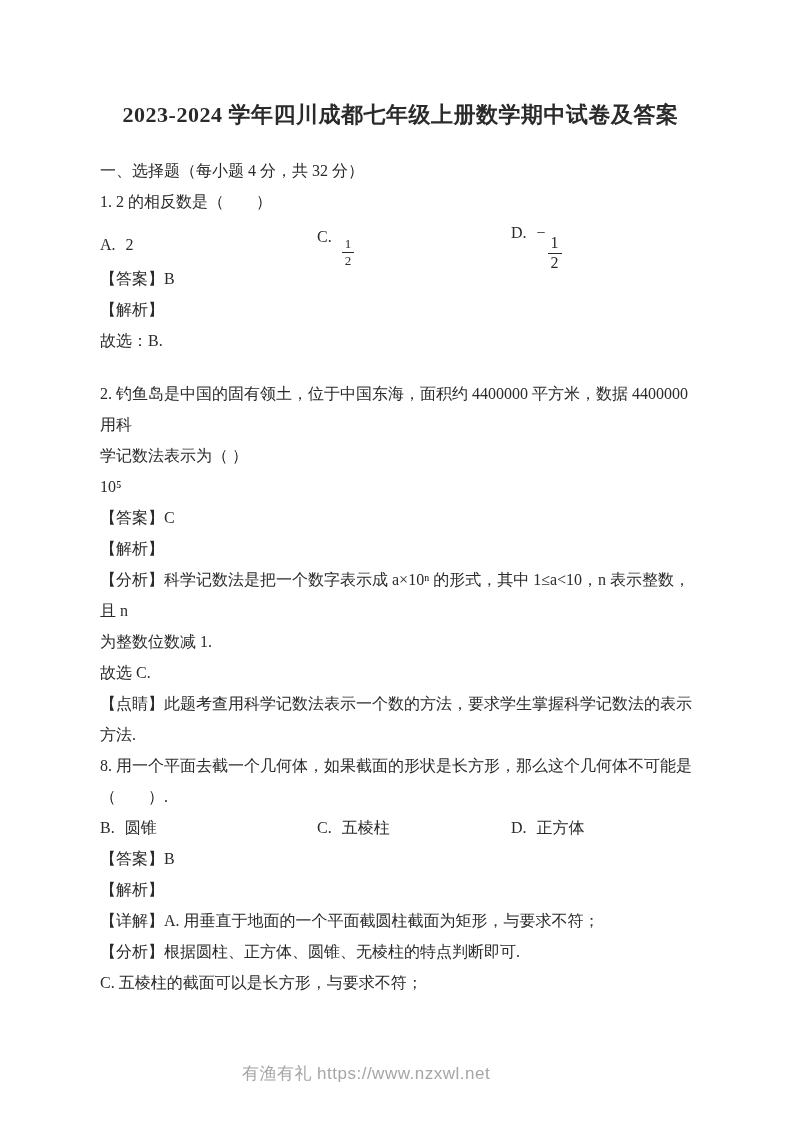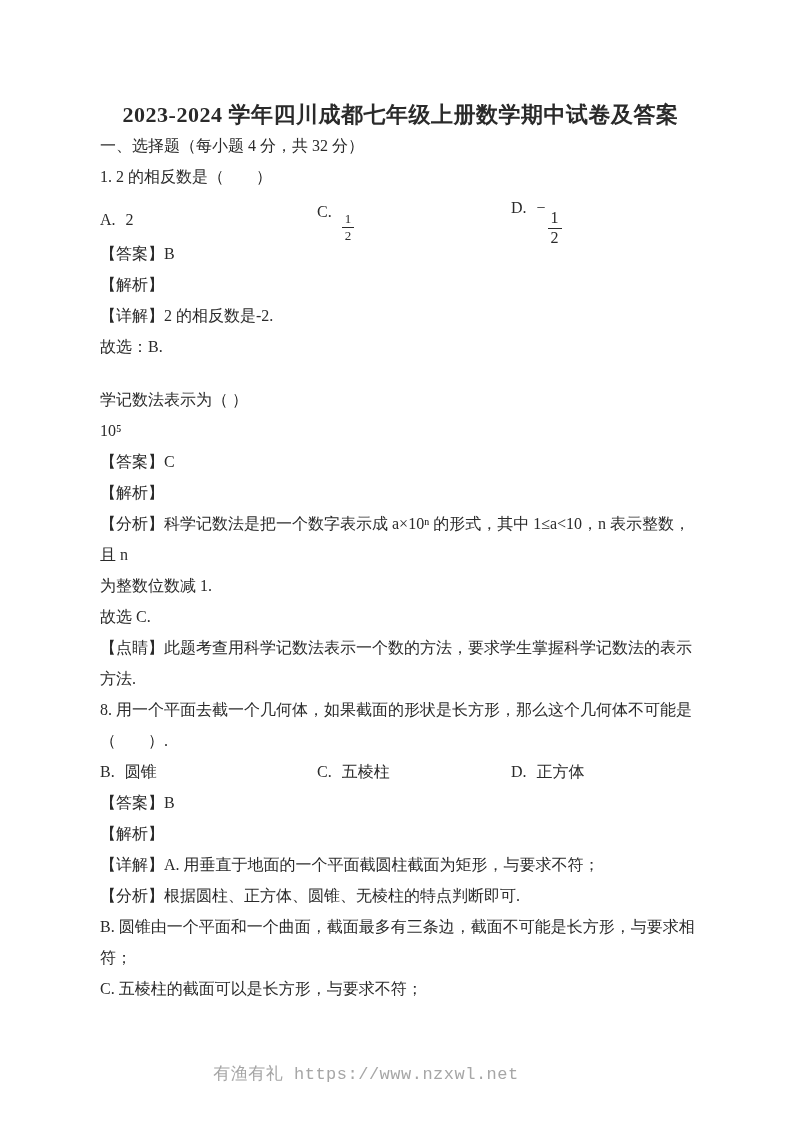--- a/index.html
+++ b/index.html
@@ -16,21 +16,21 @@
   .title{
     margin-top:100px;
     text-align:center;
     font-size:22px;
     font-weight:bold;
     line-height:30px;
     letter-spacing:0.5px;
     white-space:nowrap;
   }
   .line{line-height:31px;min-height:31px;}
-  .sec{margin-top:0;font-family:Liberation Serif, serif;}
+  .sec{margin-top:25px;font-family:Liberation Serif, serif;}
   .opts{
     display:grid;
     grid-template-columns:185px 162px 161px auto;
     align-items:center;
     line-height:31px;
     gap:32px;
   }
   .opts-tall{height:46px;}
   .opt-label{display:inline-block;margin-right:10px;}
   .frac{
@@ -39,21 +39,21 @@
   }
   .frac .num{border-bottom:1px solid #2a2a2a;padding:0 3px 1px;}
   .frac .den{padding-top:1px;}
   .frac-lg{font-size:16px;vertical-align:-0.65em;}
   .sign{display:inline-block;margin-right:2px;}
   .gap{height:22px;}
   .footer{
     position:absolute;left:0;right:0;top:1062px;
     text-align:center;
     color:#a6a6a6;
-    font-family:Liberation Mono, monospace;
+    font-family:Liberation Sans, sans-serif;
     font-size:17px;
     letter-spacing:0.5px;
   }
 </style>
 </head>
 <body>
 
 <div class="page">
   <div class="content">
 
@@ -76,25 +76,25 @@
       <div>
         <span class="opt-label">D.</span><span class="sign">−</span><span class="frac frac-lg">
             <span class="num">1</span>
             <span class="den">2</span>
           </span>
       </div>
     </div>
 
     <div class="line">【答案】B</div>
     <div class="line">【解析】</div>
-    <div class="line">【详解】2 的相反数是-2.</div>
     <div class="line">故选：B.</div>
 
     <div class="gap"></div>
 
+    <div class="line">2. 钓鱼岛是中国的固有领土，位于中国东海，面积约 4400000 平方米，数据 4400000 用科</div>
     <div class="line">学记数法表示为（ ）</div>
 
     <div class="line">10⁵</div>
 
     <div class="line">【答案】C</div>
     <div class="line">【解析】</div>
     <div class="line">【分析】科学记数法是把一个数字表示成 a×10ⁿ 的形式，其中 1≤a&lt;10，n 表示整数，且 n</div>
     <div class="line">为整数位数减 1.</div>
     <div class="line">故选 C.</div>
     <div class="line">【点睛】此题考查用科学记数法表示一个数的方法，要求学生掌握科学记数法的表示方法.</div>
@@ -111,19 +111,18 @@
       </div>
       <div>
         <span class="opt-label">D.</span><span>正方体</span>
       </div>
     </div>
 
     <div class="line">【答案】B</div>
     <div class="line">【解析】</div>
     <div class="line">【详解】A. 用垂直于地面的一个平面截圆柱截面为矩形，与要求不符；</div>
     <div class="line">【分析】根据圆柱、正方体、圆锥、无棱柱的特点判断即可.</div>
-    <div class="line">B. 圆锥由一个平面和一个曲面，截面最多有三条边，截面不可能是长方形，与要求相符；</div>
     <div class="line">C. 五棱柱的截面可以是长方形，与要求不符；</div>
 
   </div>
 
   <div class="footer">有渔有礼 https://www.nzxwl.net</div>
 </div>
 
 </body></html>

